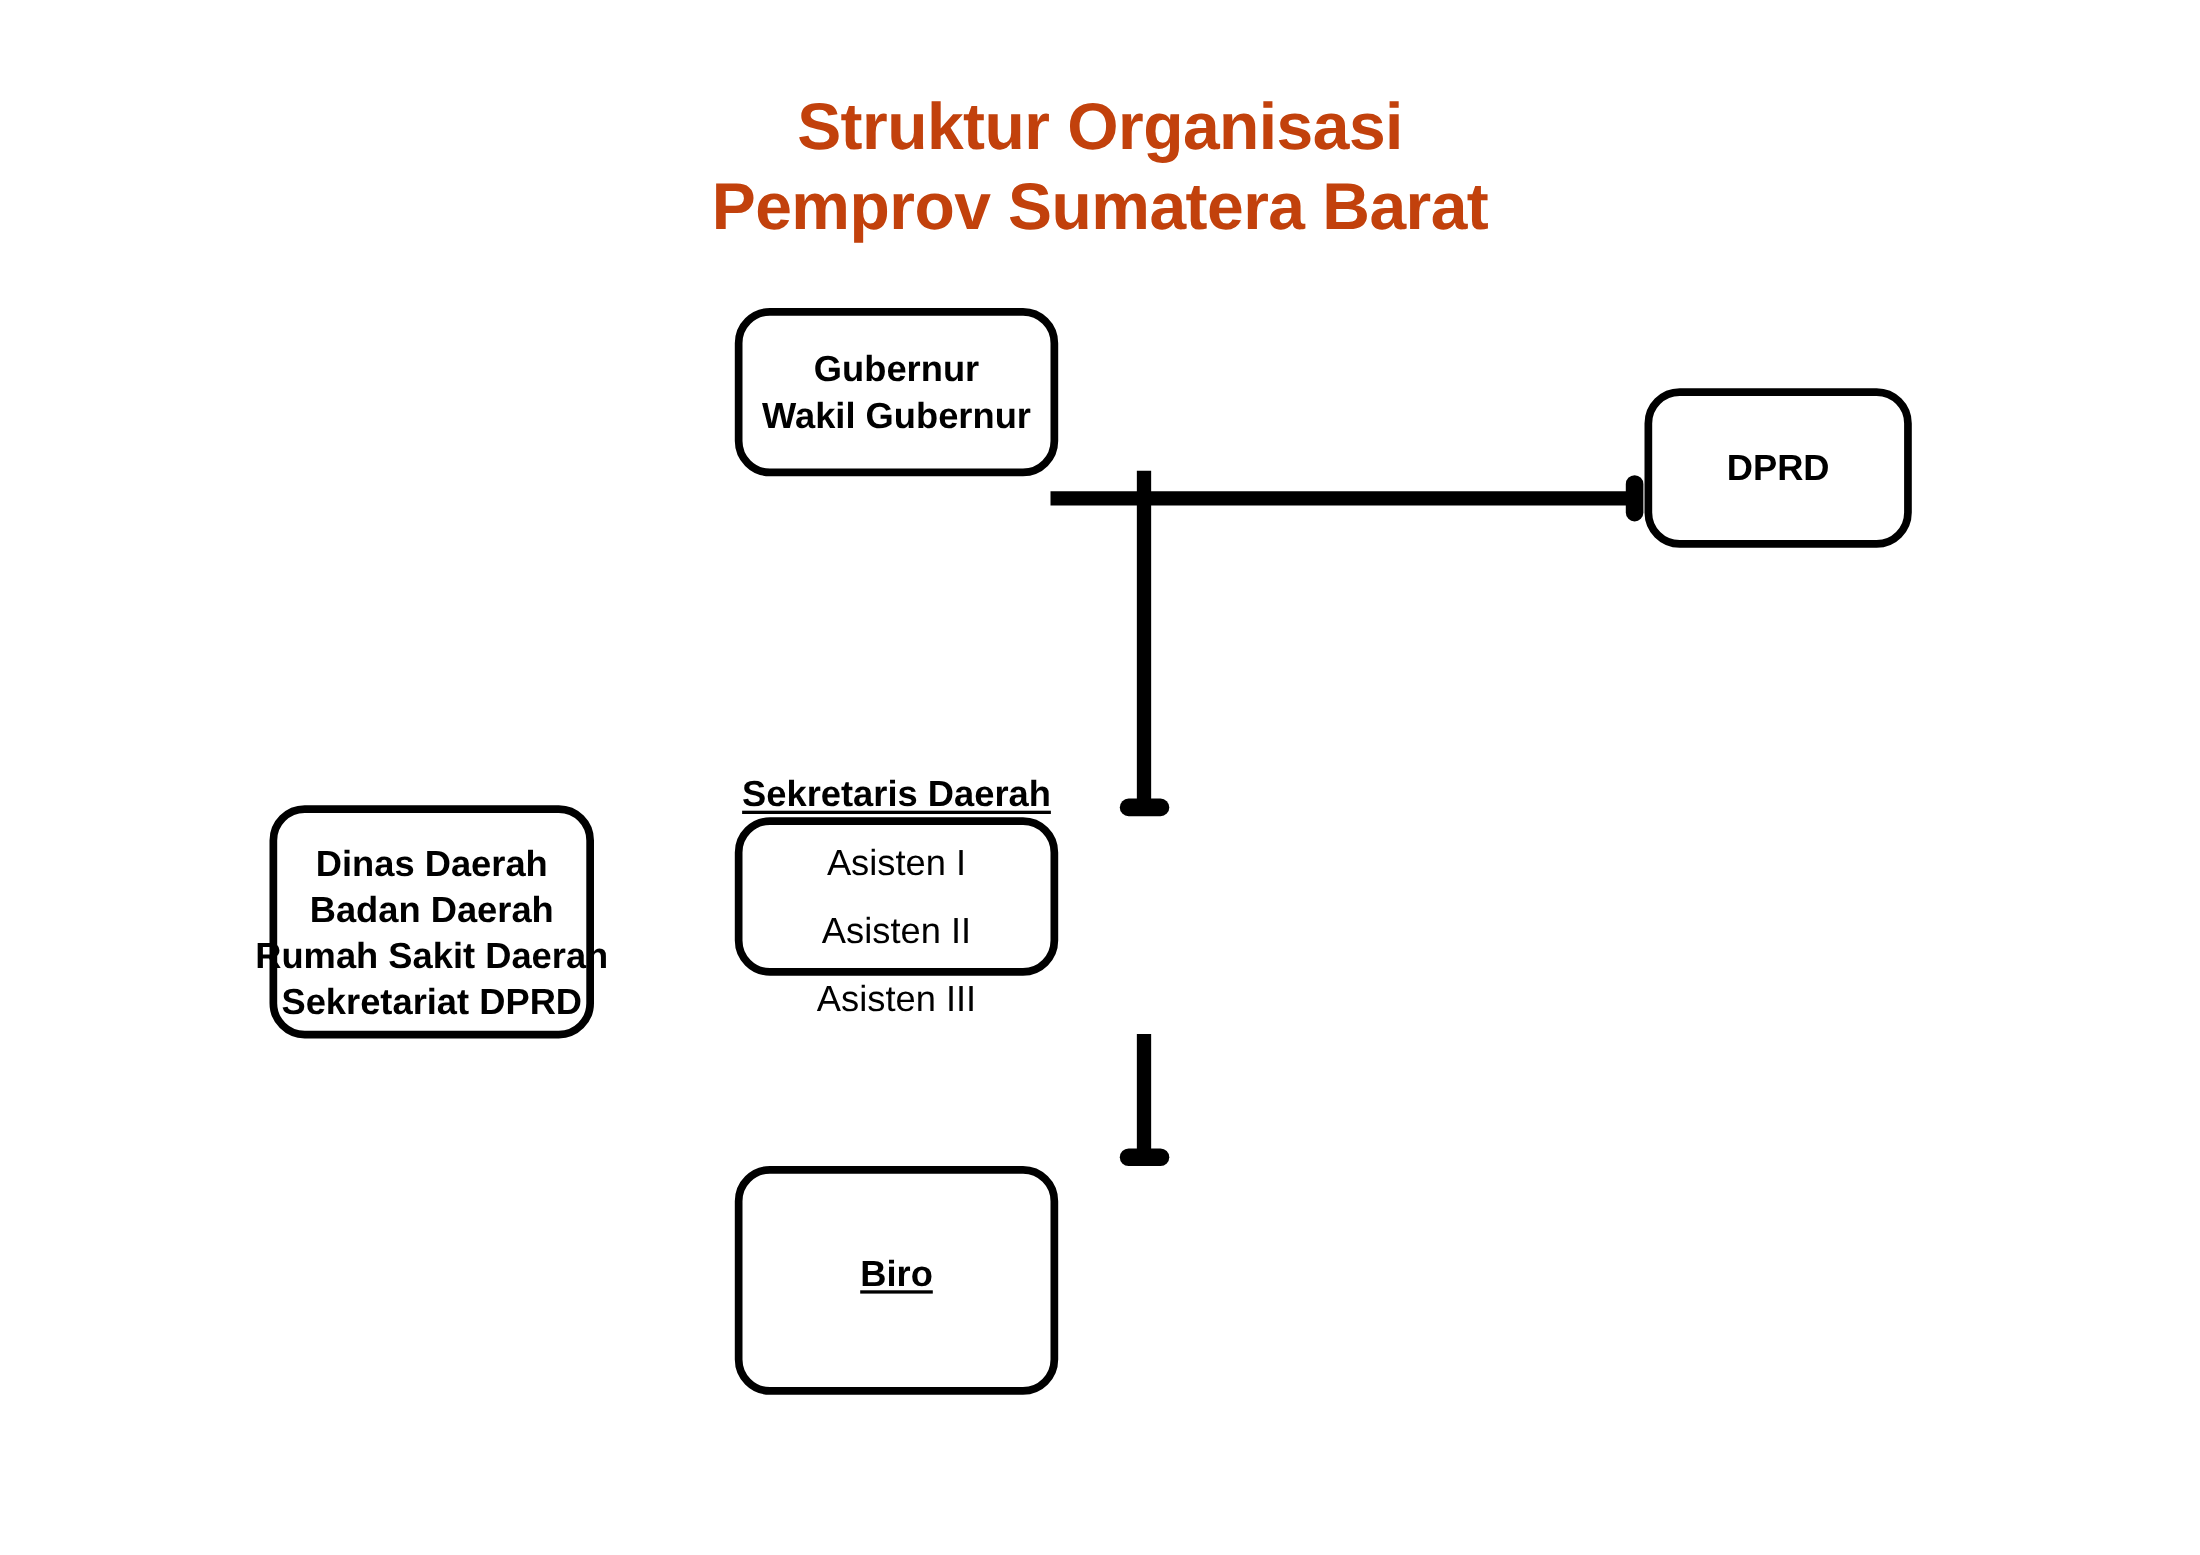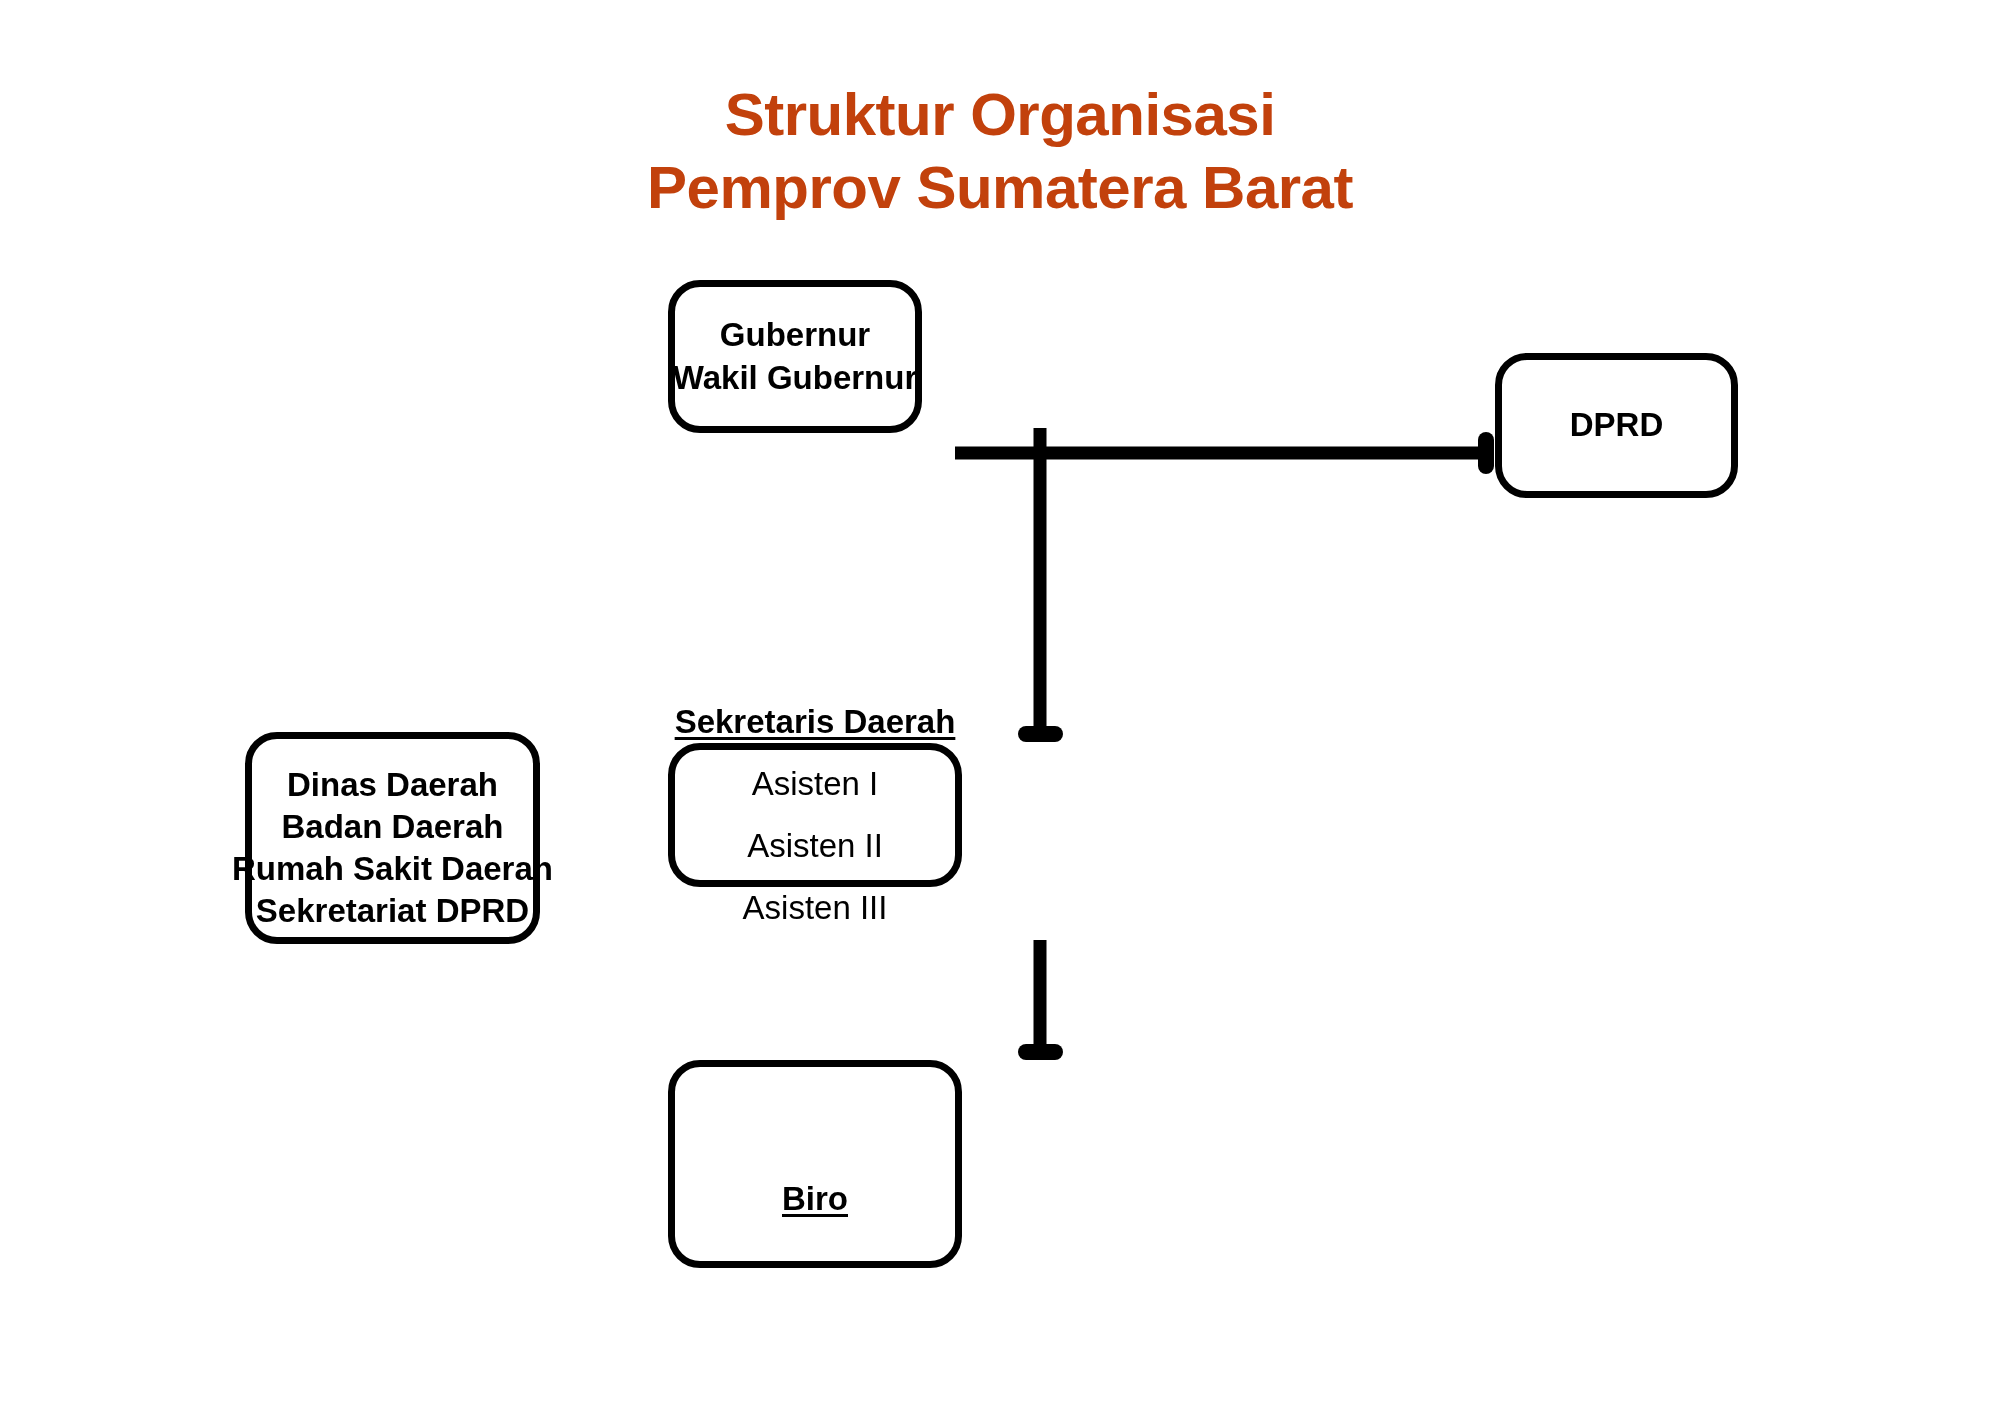--- a/index.html
+++ b/index.html
@@ -74,42 +74,42 @@
     margin-top: 20px;
   }
   .node-line.underline {
     text-decoration: underline;
     text-underline-offset: 4px;
     text-decoration-thickness: 3px;
   }
 
   
   #node-gubernur {
-    left: 668px;  top: 280px;  width: 254px;  height: 153px;
+    left: 668px;  top: 280px;  width: 294px;  height: 153px;
   }
   #node-dprd {
     left: 1495px; top: 353px;  width: 243px;  height: 145px;
   }
   #node-sekda {
     left: 668px;  top: 743px;  width: 294px;  height: 144px;
     justify-content: center;
   }
   #node-dinas {
     left: 245px;  top: 732px;  width: 295px;  height: 212px;
   }
   #node-dinas .node-overflow {
     
     position: relative;
     width: 360px;
     left: 0;
     margin-top: 20px;
   }
   #node-biro {
     left: 668px;  top: 1060px; width: 294px;  height: 208px;
-    justify-content: center;
+    justify-content: flex-start;
     padding-top: 70px;
   }
 </style>
 </head>
 <body>
 
 <div id="canvas">
 
   <div class="title-block">
     <span class="title-line">Struktur Organisasi</span>

